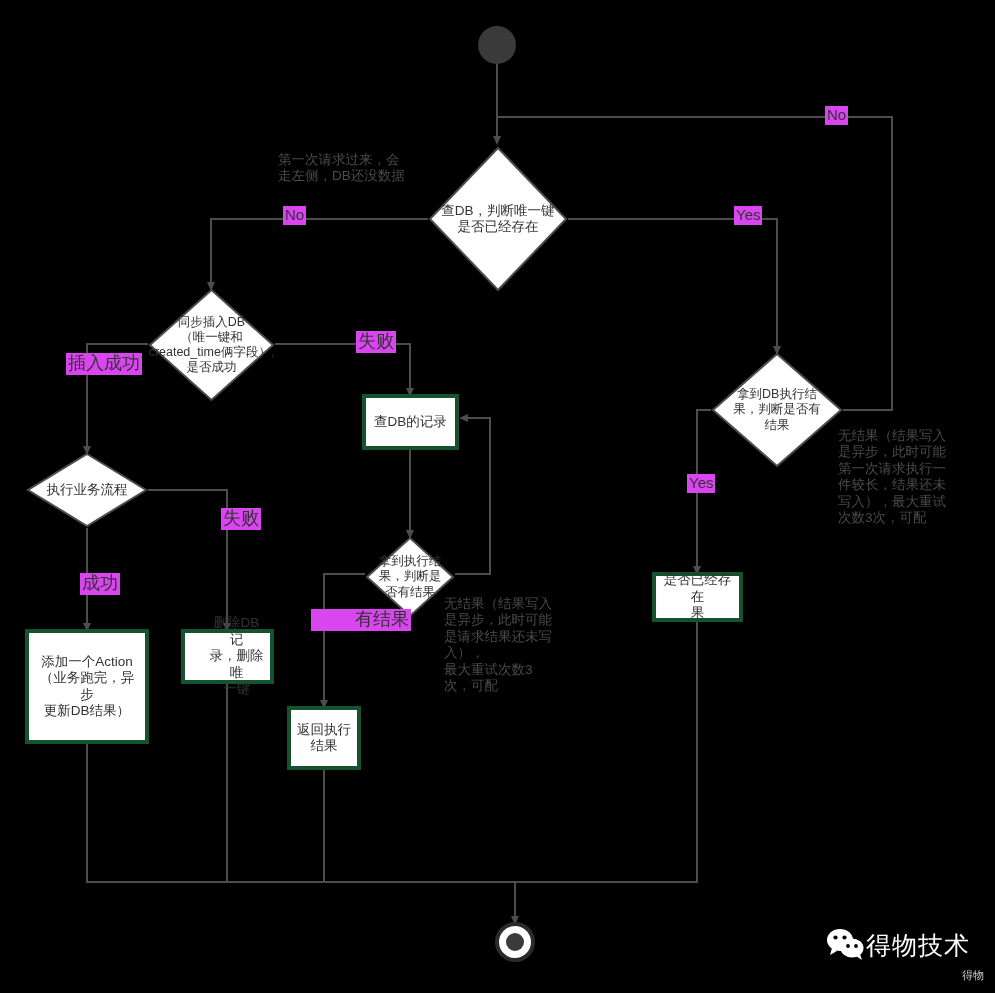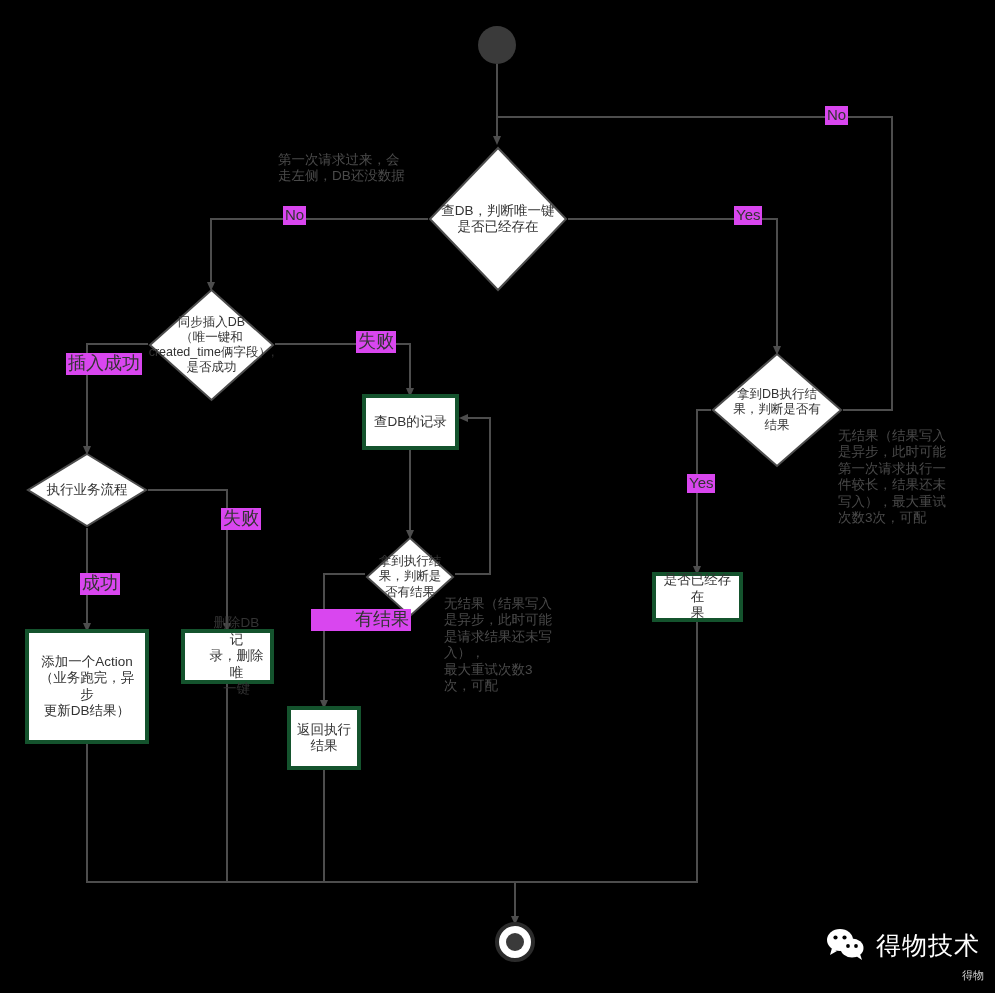--- a/index.html
+++ b/index.html
@@ -104,21 +104,20 @@
   .end-node .core {
     width: 18px;
     height: 18px;
     border-radius: 50%;
     background: #3a3a3a;
   }
   .brand {
     position: absolute;
     display: flex;
     align-items: center;
-    gap: 10px;
   }
   .brand-text {
     color: #ffffff;
     font-size: 25px;
     letter-spacing: 1px;
   }
   .watermark {
     position: absolute;
     color: #cccccc;
     font-size: 11px;

